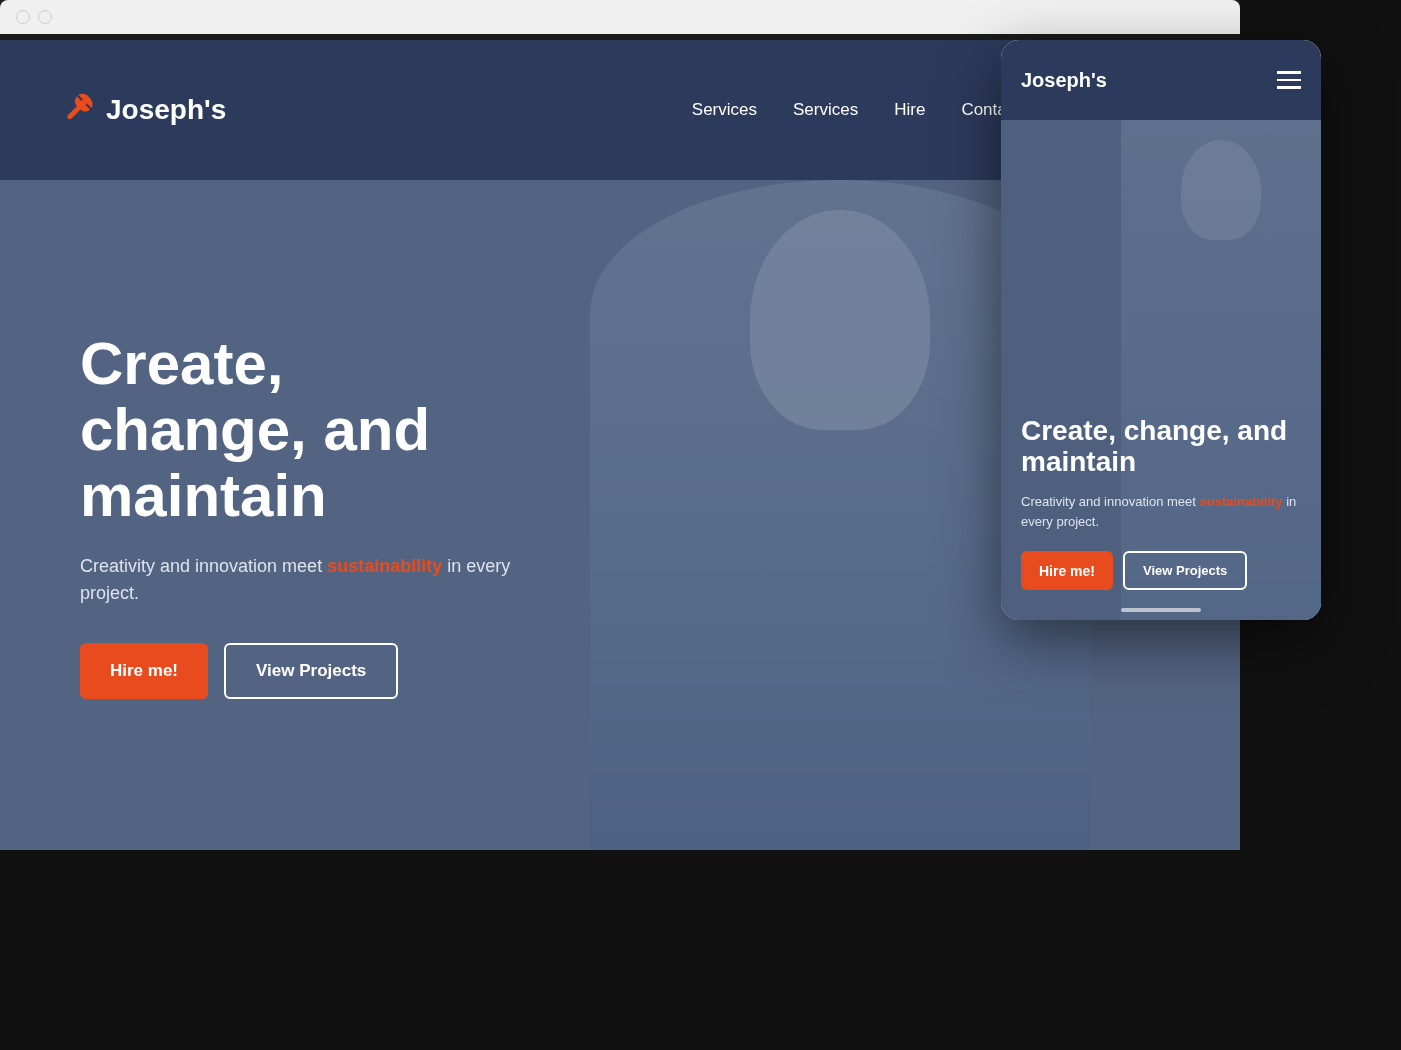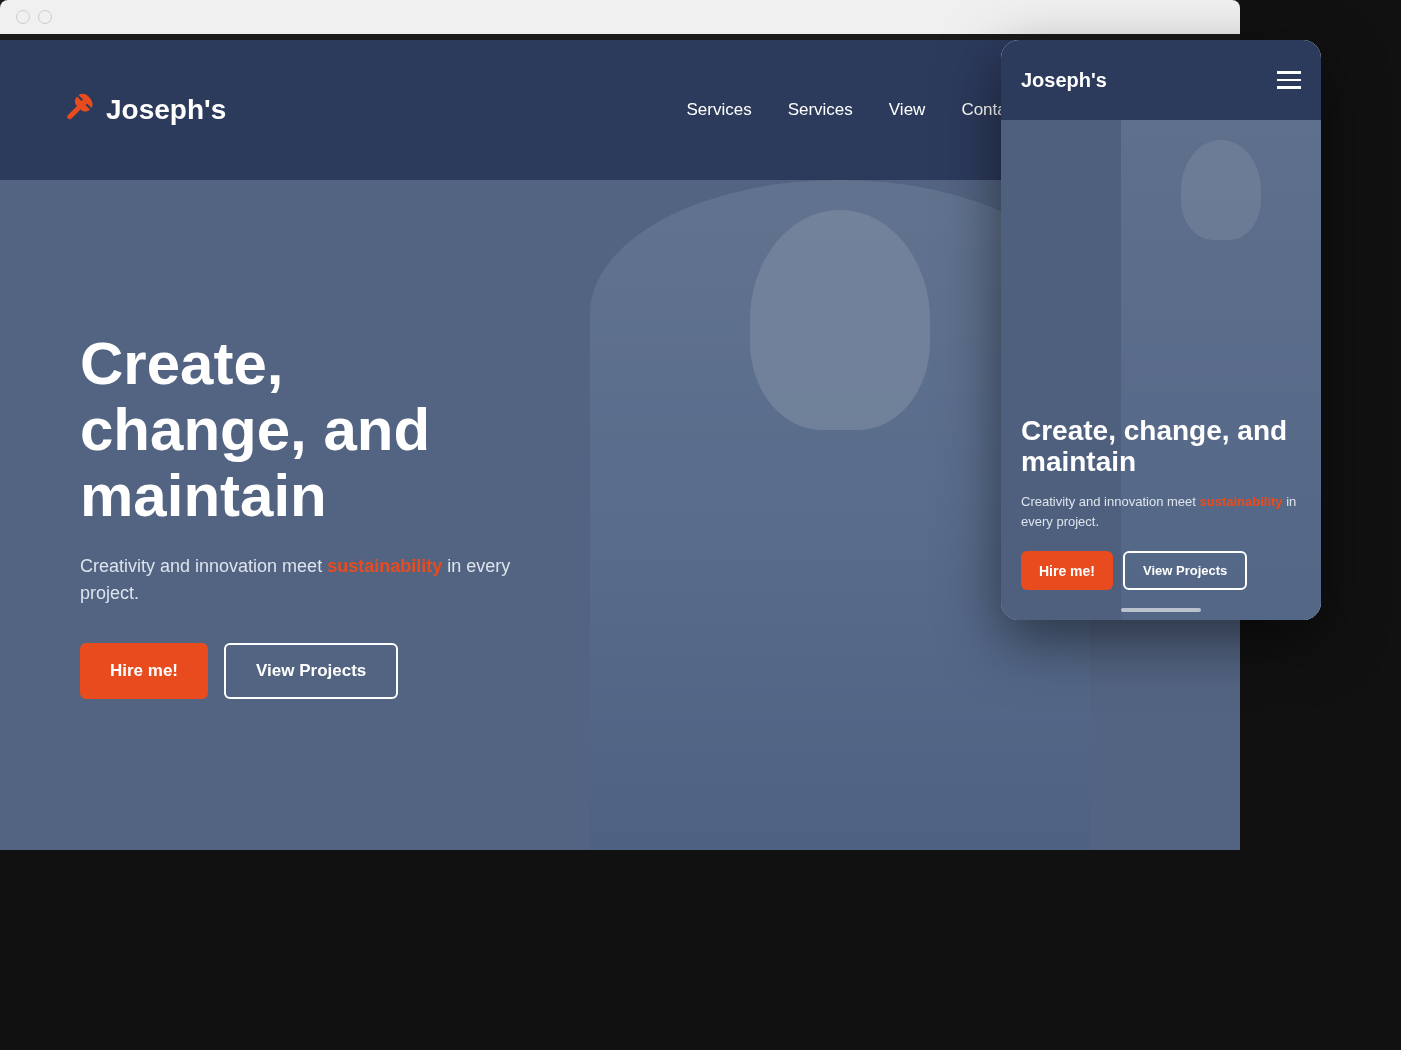--- a/index.html
+++ b/index.html
@@ -357,21 +357,21 @@
       <span class="logo-icon">
         <svg width="36" height="36" viewBox="0 0 36 36" fill="none">
           <path d="M28 8C25.5 5.5 21.5 5 18.5 7L23 11.5L21.5 13L17 8.5C14 11.5 14.5 15.5 17 18L8 27C7 28 7 29.5 8 30.5C9 31.5 10.5 31.5 11.5 30.5L20.5 21.5C23 24 27 24.5 30 21.5L25.5 17L27 15.5L31.5 20C33.5 17 33 13 28 8Z" fill="#e84c1e"></path>
         </svg>
       </span>
       <span class="logo-text">Joseph's</span>
     </div>
     <div class="nav-links">
       <a class="nav-link">Services</a>
       <a class="nav-link">Services</a>
-      <a class="nav-link">View</a>
+      <a class="nav-link">Hire</a>
       <a class="nav-link">Contact</a>
       <button class="hire-btn">Hire me!</button>
     </div>
   </nav>
 
   <section class="hero">
     <div class="hero-bg"></div>
     <div class="hero-person"></div>
     <div class="hero-overlay"></div>
     <div class="hero-content">

